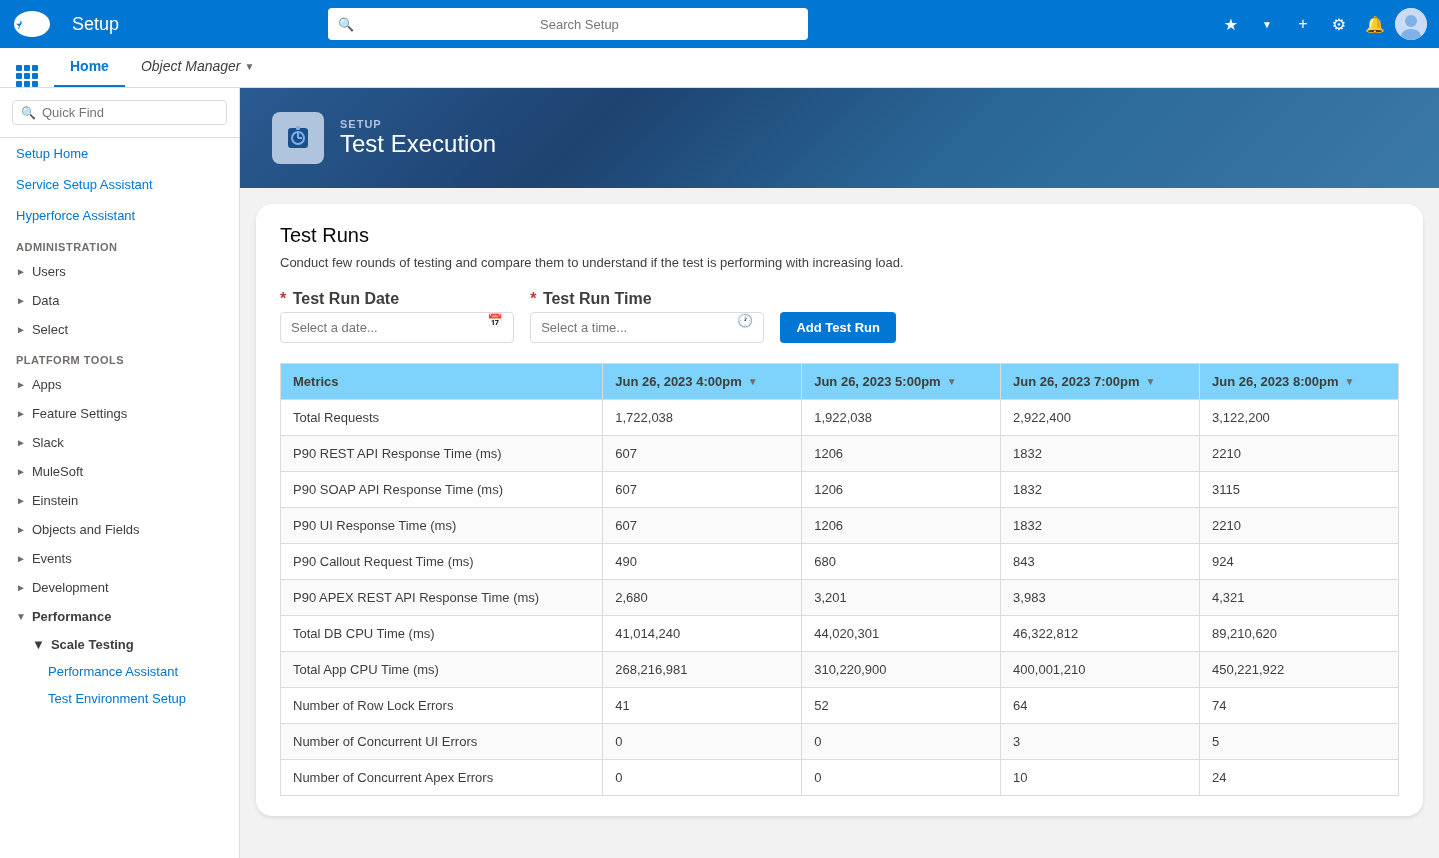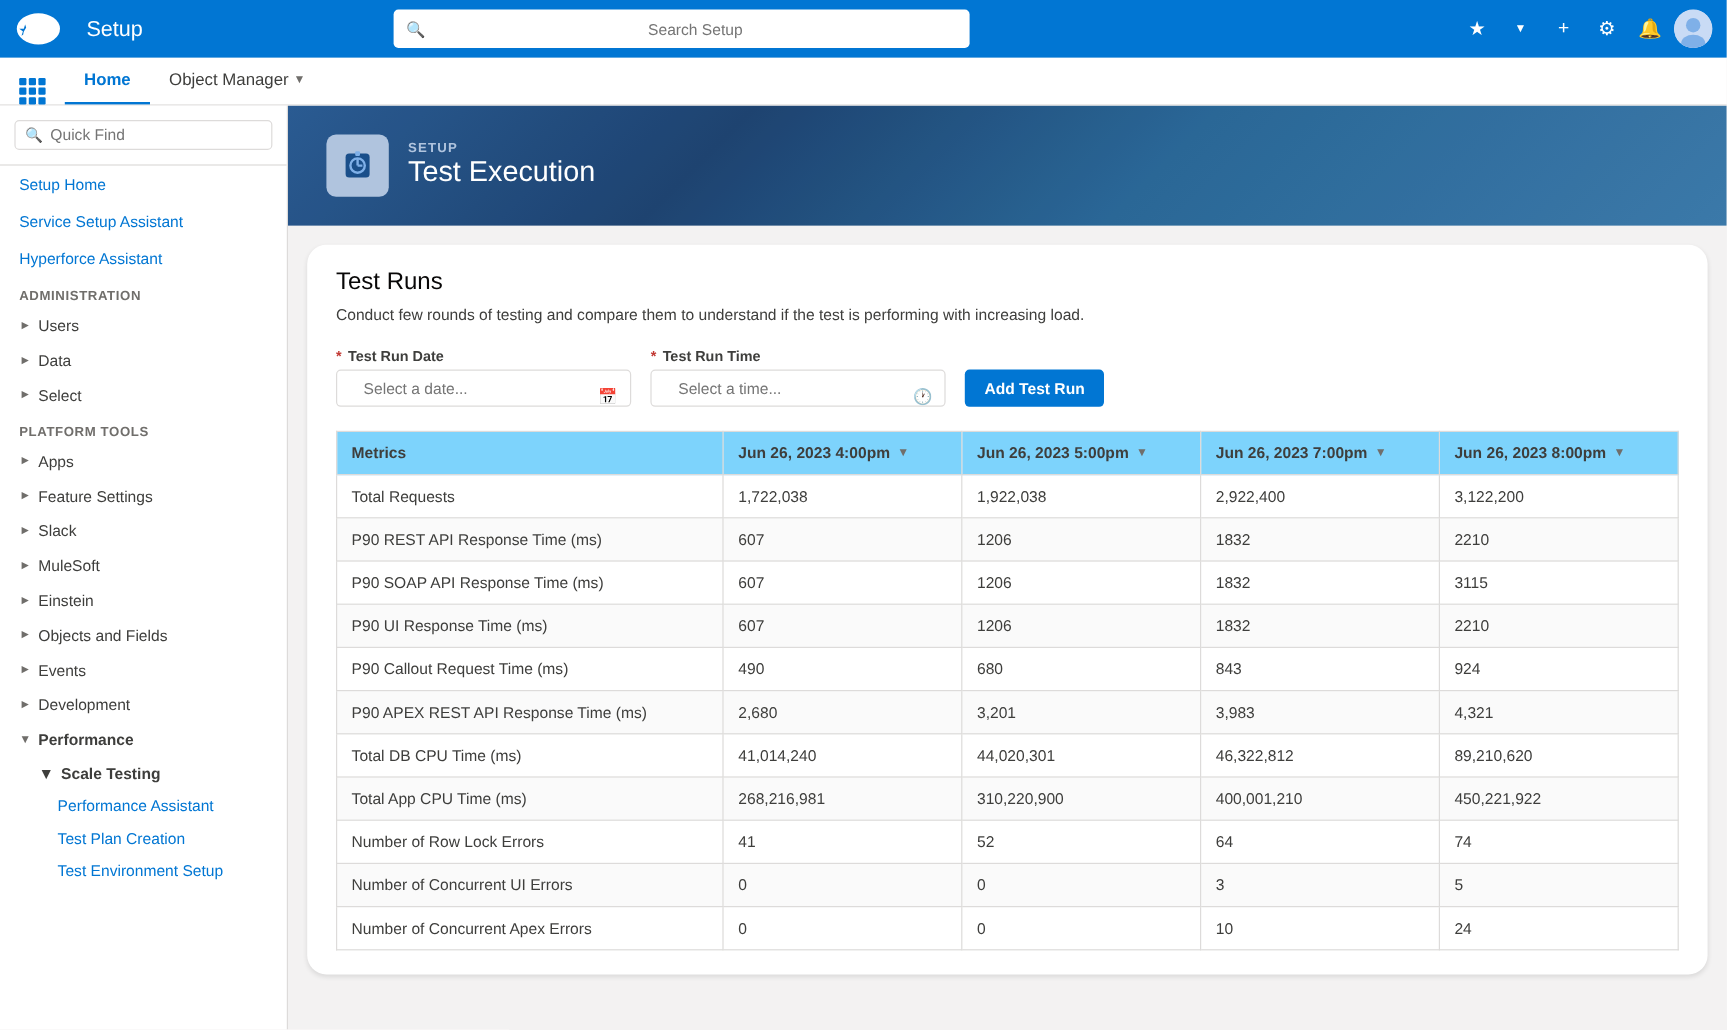--- a/index.html
+++ b/index.html
@@ -115,20 +115,21 @@
     }
     .tab-item.active {
       border-bottom: 2px solid #0176d3;
       color: #0176d3;
       font-weight: 600;
     }
     .tab-object-manager {
       display: flex;
       align-items: center;
       gap: 4px;
+      font-style: italic;
     }
 
     
     .layout {
       display: flex;
       height: calc(100vh - 88px);
     }
 
     
     .sidebar {
@@ -275,33 +276,32 @@
       align-items: flex-end;
       margin-bottom: 20px;
       flex-wrap: wrap;
     }
     .form-field {
       display: flex;
       flex-direction: column;
       gap: 4px;
     }
     .form-field label {
-      font-size: 12px;
+      font-size: 16px;
       font-weight: 600;
       color: #3e3e3c;
     }
     .form-field label .required { color: #c23934; margin-right: 2px; }
     .form-field-input-wrap {
       display: flex;
-      align-items: flex-end;
+      align-items: flex-start;
       border: 1px solid #dddbda;
       border-radius: 4px;
       background: white;
       min-width: 200px;
-      padding-left: 12px;
     }
     .form-field-input-wrap input {
       border: none;
       outline: none;
       padding: 7px 10px;
       font-size: 13px;
       flex: 1;
       color: #3e3e3c;
       background: transparent;
     }
@@ -471,21 +471,20 @@
     <div class="sidebar-nav-item expanded">
       <span class="chevron">▼</span>
       <span>Performance</span>
     </div>
 
     <div class="sidebar-sub-item expanded">
       <span class="chevron">▼</span>
       <span>Scale Testing</span>
     </div>
     <a class="sidebar-sub-sub-item">Performance Assistant</a>
-    <a class="sidebar-sub-sub-item">Test Plan Creation</a>
     <a class="sidebar-sub-sub-item">Test Environment Setup</a>
   </aside>
 
   <main class="main-content">
 
     <div class="page-header">
       <div class="page-header-inner">
         <div class="page-header-icon">
           <svg viewBox="0 0 28 28" xmlns="http://www.w3.org/2000/svg">
             <rect x="4" y="4" width="20" height="20" rx="3" fill="#1a4f8a"></rect>

